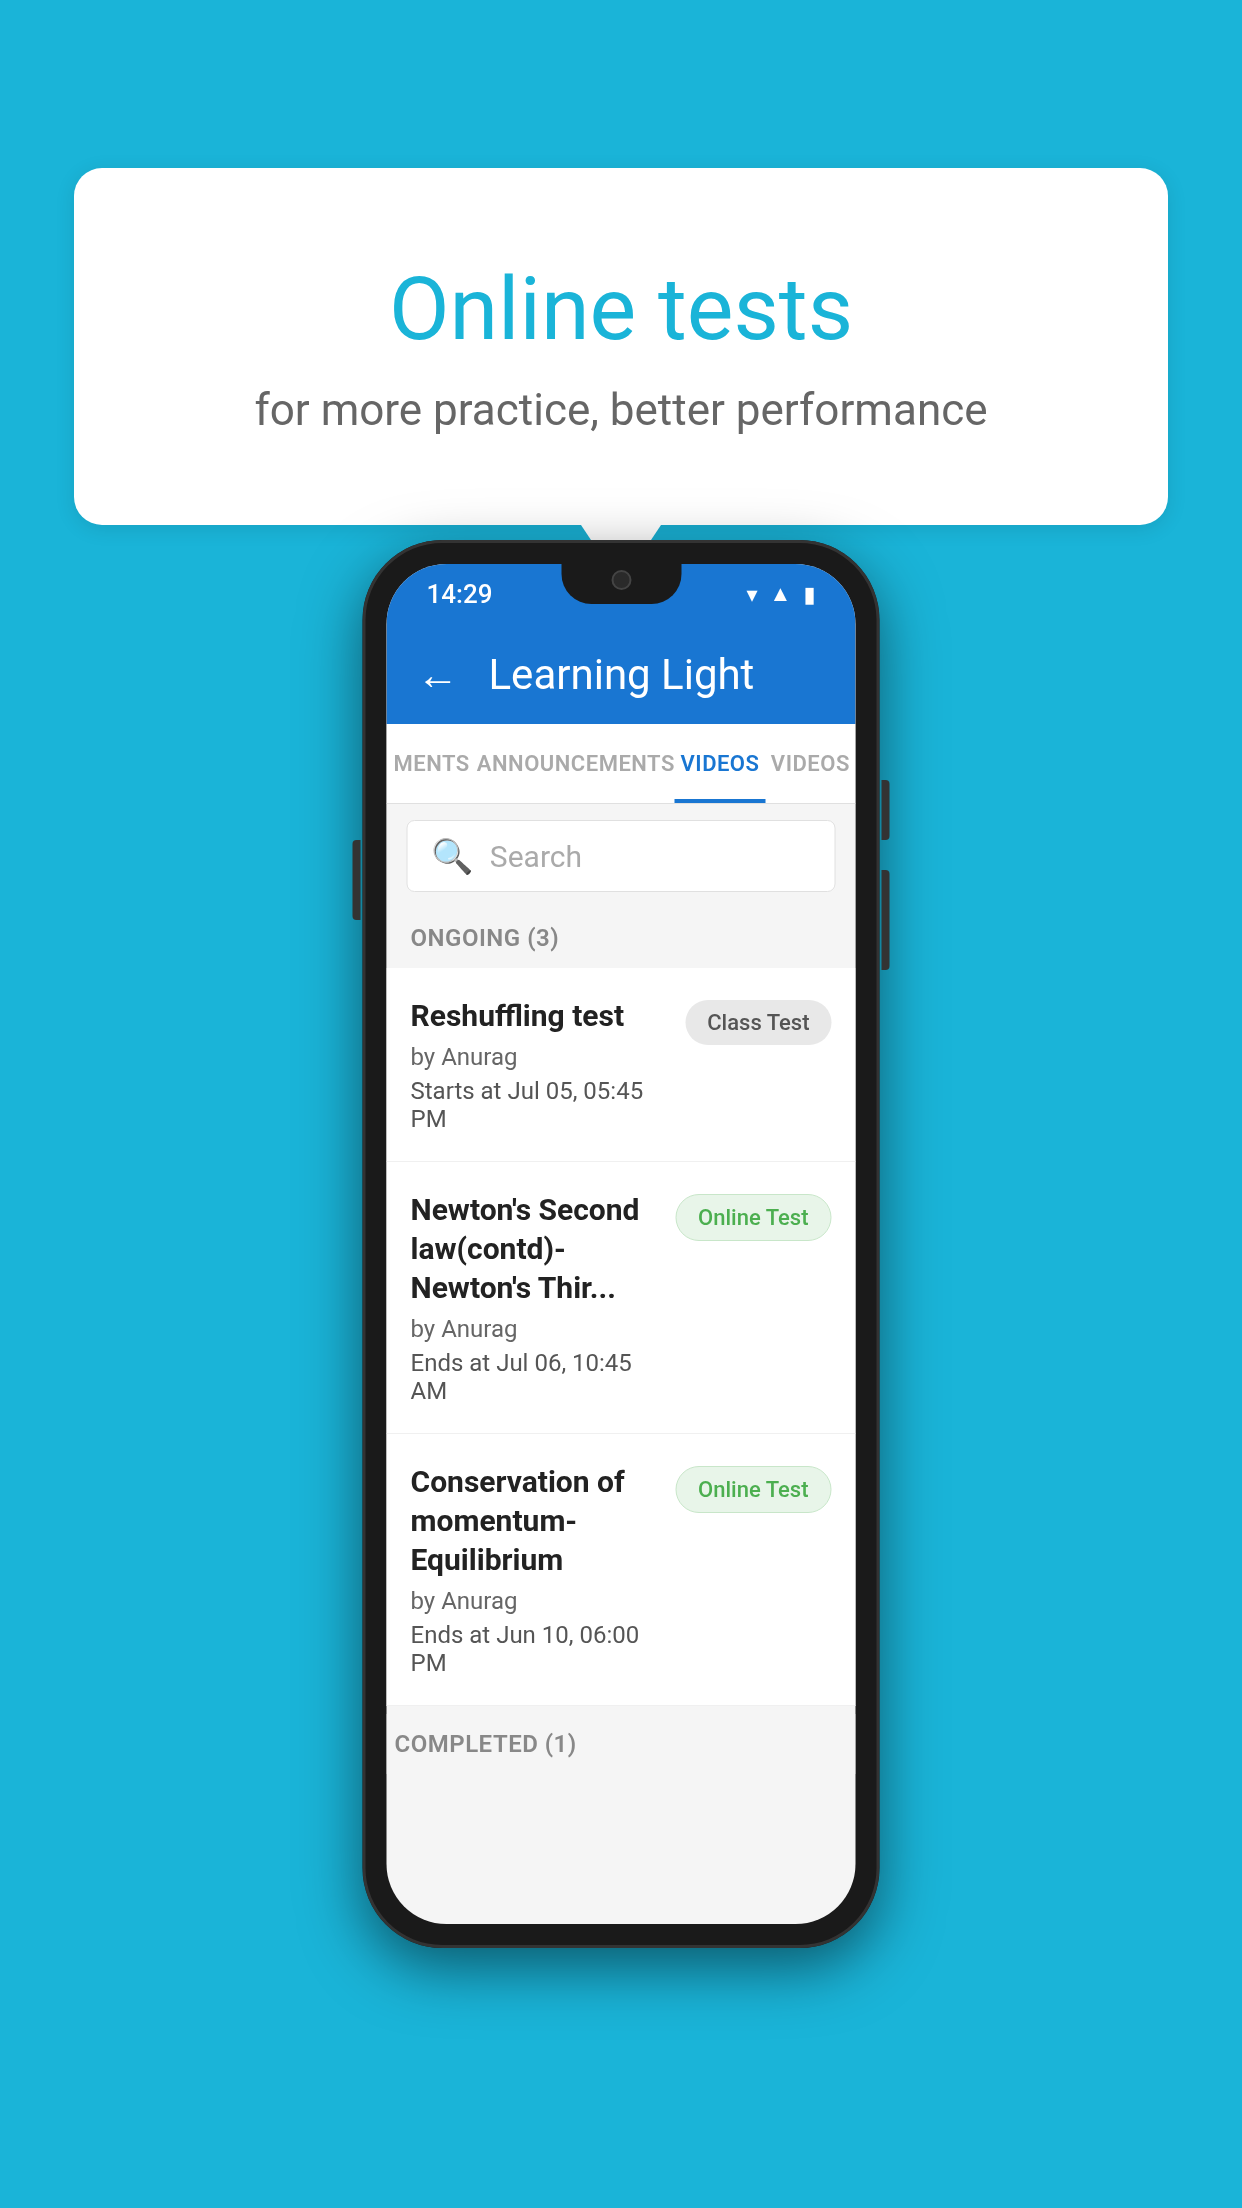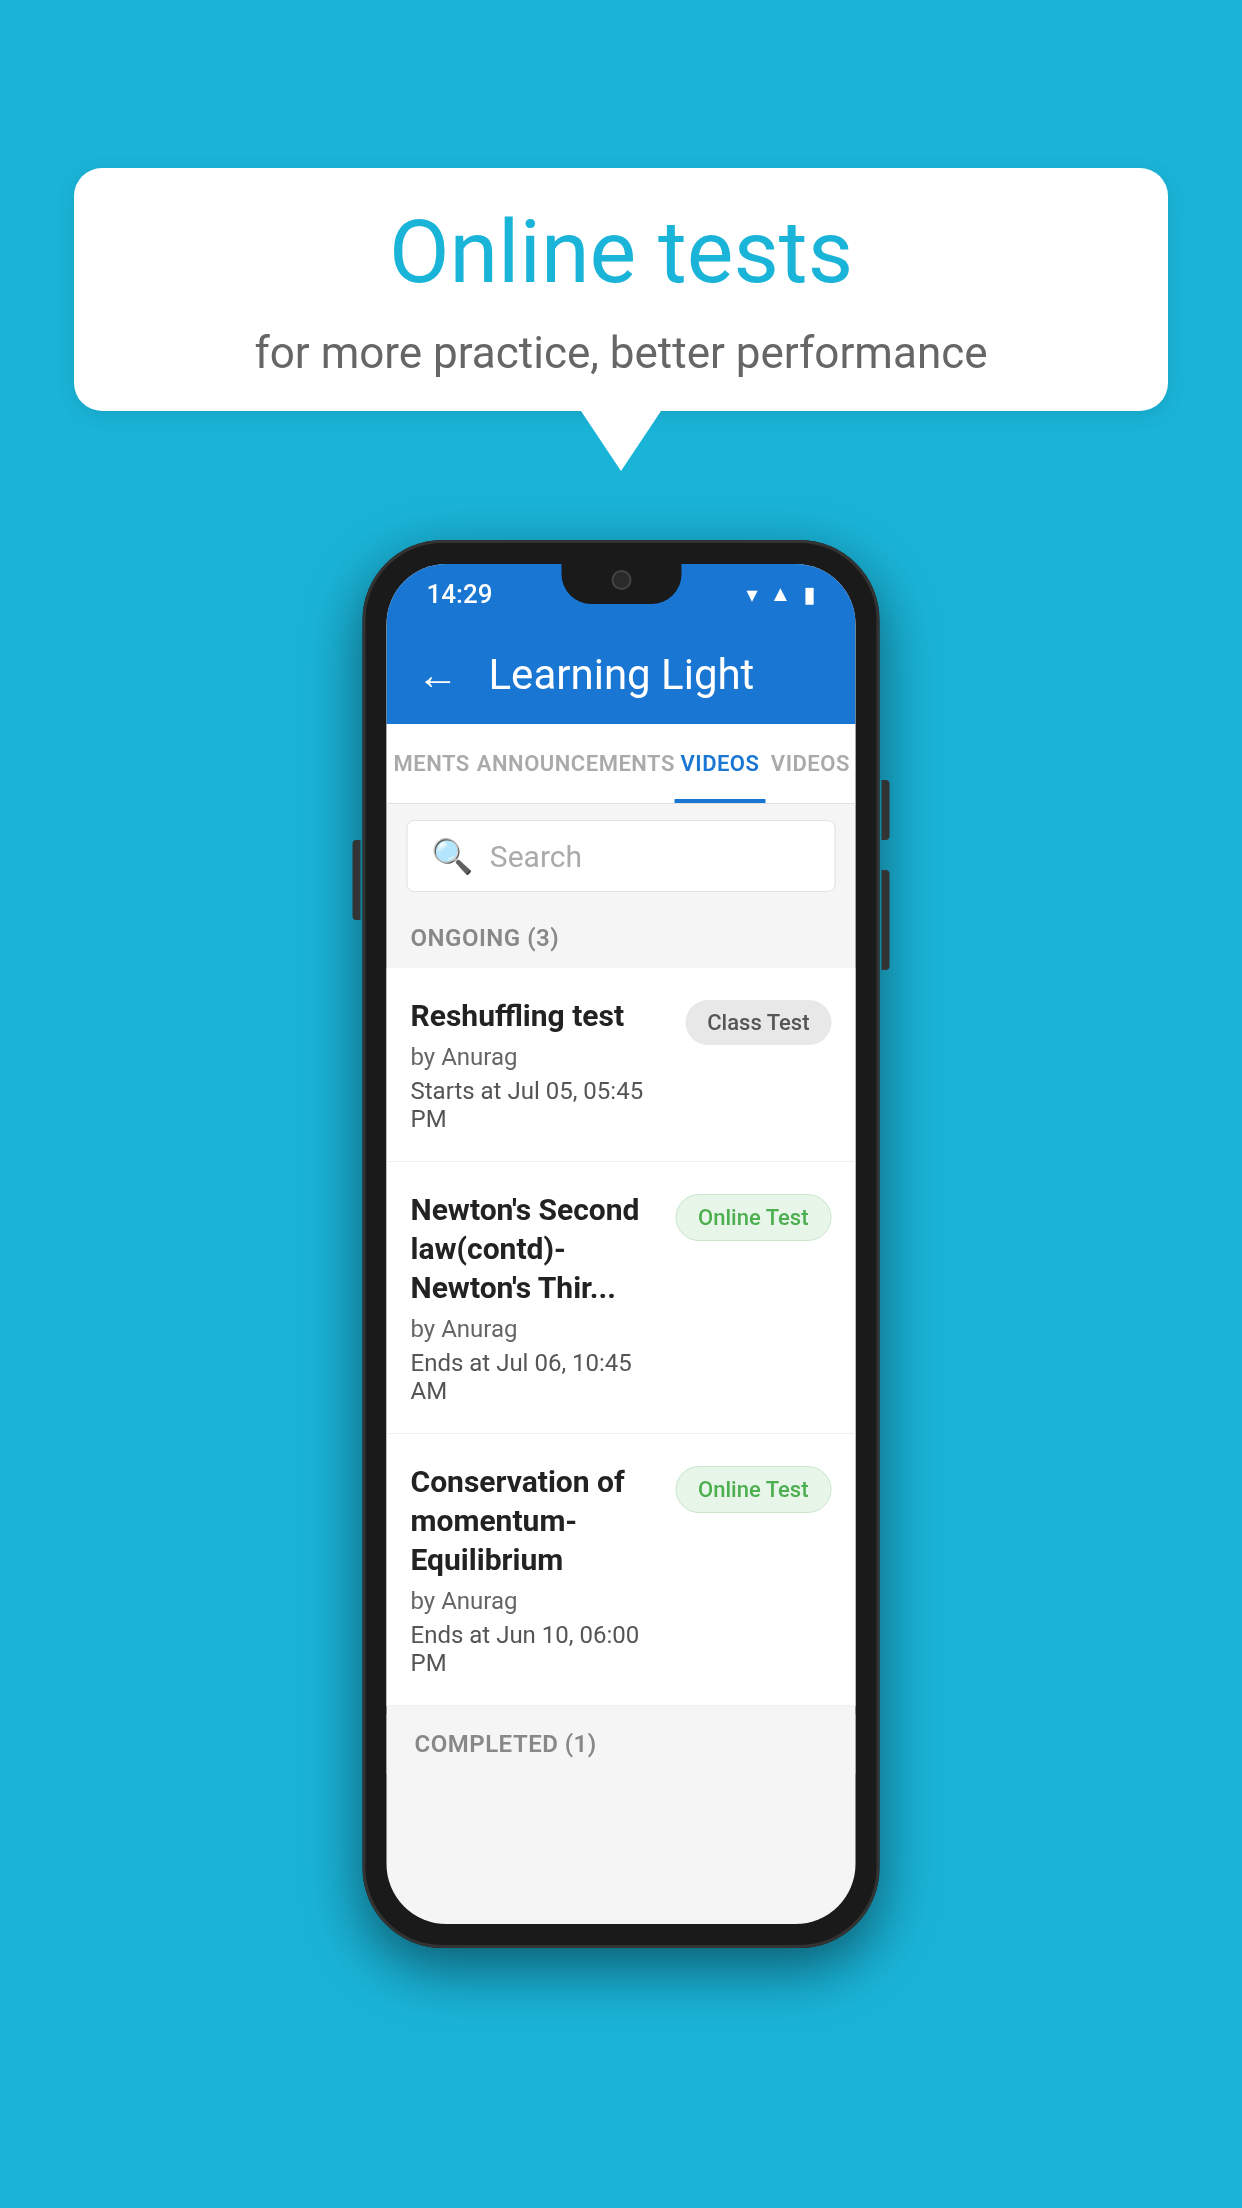--- a/index.html
+++ b/index.html
@@ -18,21 +18,21 @@
     .speech-bubble-container {
       position: absolute;
       top: 168px;
       left: 74px;
       right: 74px;
     }
 
     .speech-bubble {
       background: white;
       border-radius: 28px;
-      padding: 32px 80px;
+      padding: 89px 80px;
       text-align: center;
       box-shadow: 0 4px 20px rgba(0,0,0,0.1);
     }
 
     .speech-bubble-title {
       font-size: 88px;
       color: #1ab4d8;
       font-weight: 400;
       margin-bottom: 24px;
     }
@@ -282,21 +282,21 @@
 
     .badge-online {
       background: #e8f5e9;
       color: #4caf50;
       border: 1.5px solid #c8e6c9;
     }
 
     
     .section-completed {
       background: #f5f5f5;
-      padding: 16px 28px;
+      padding: 16px 8px;
       font-size: 24px;
       color: #888;
       font-weight: 600;
       letter-spacing: 0.5px;
       margin-top: 8px;
     }
 
     
     .phone-side-button-left {
       position: absolute;

